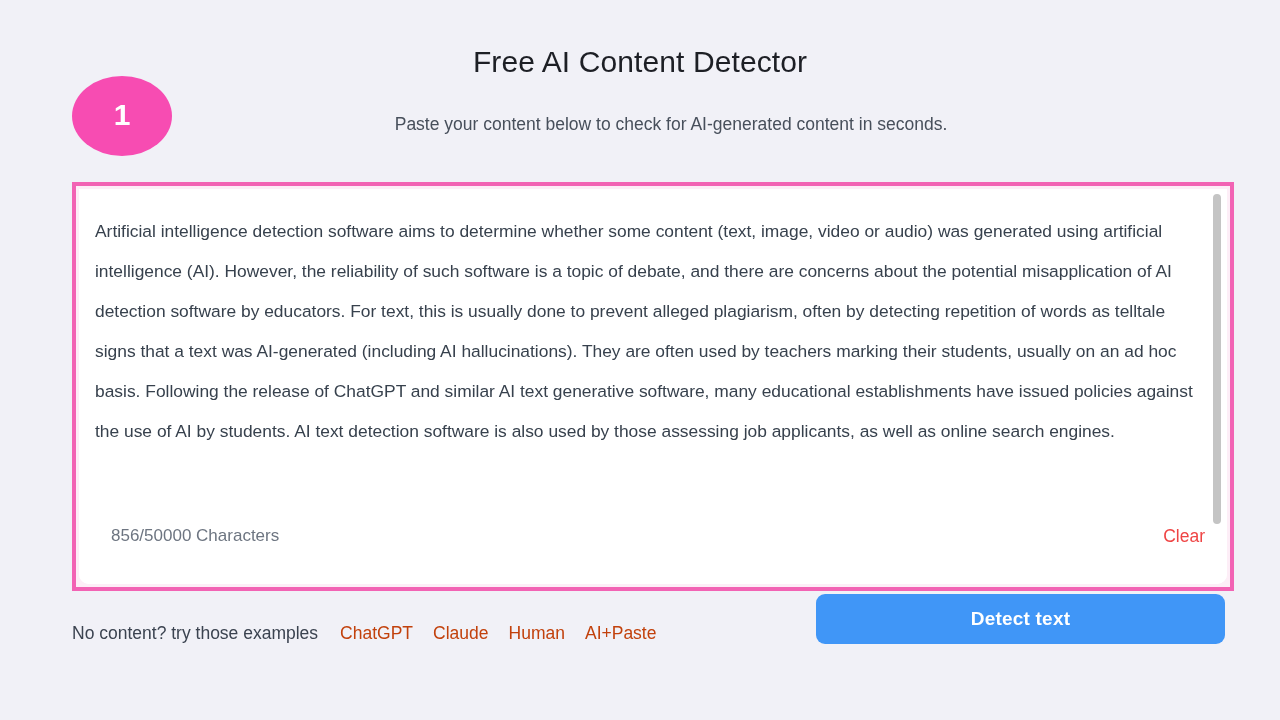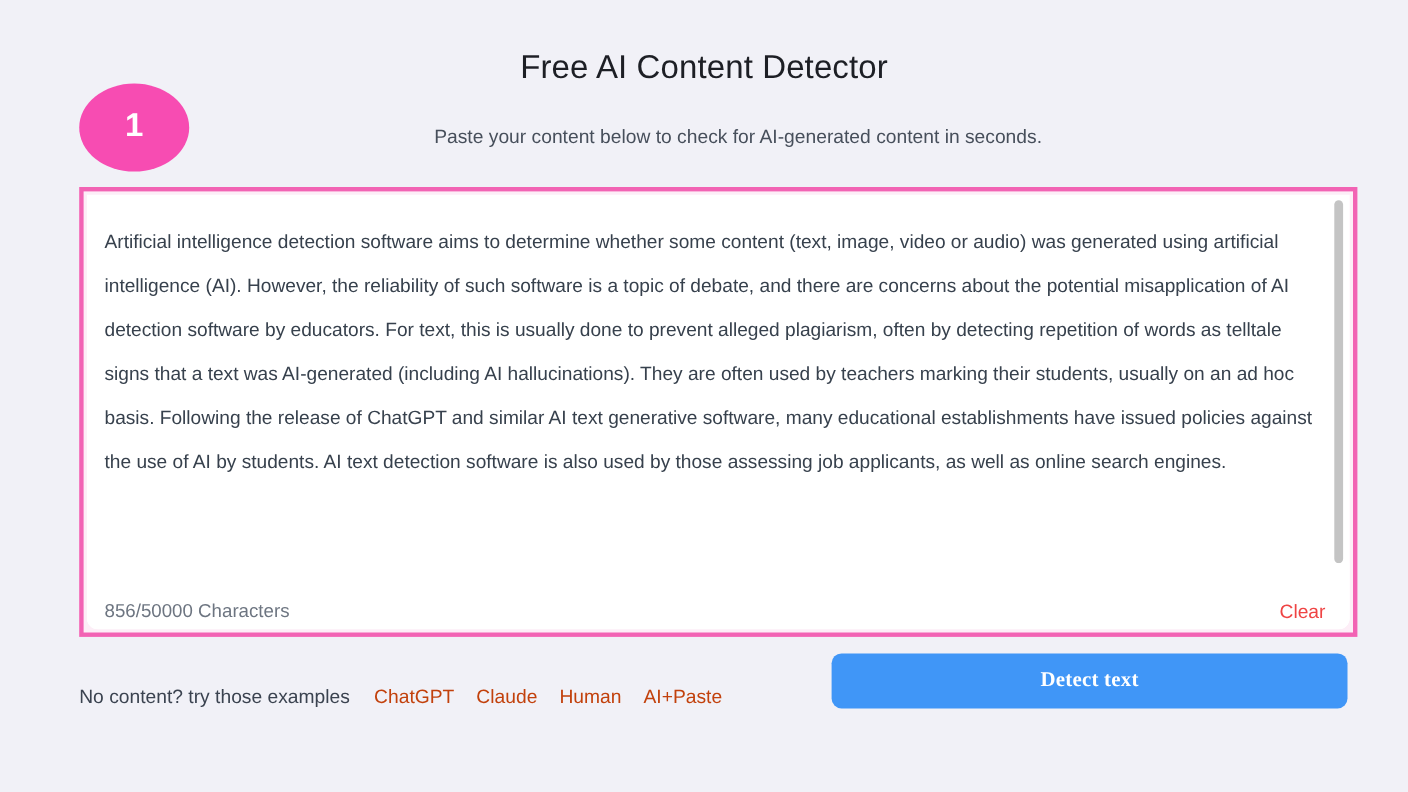--- a/index.html
+++ b/index.html
@@ -69,21 +69,21 @@
     font-size: 30px;
     font-weight: 700;
     line-height: 1;
     padding-bottom: 2px;
   }
 
   
   .editor-frame {
     position: absolute;
     left: 72px;
-    top: 170px;
+    top: 182px;
     width: 1162px;
     height: 409px;
     border: 4px solid #f263b4;
     background: #fdeef7;
     padding: 3px;
   }
   .editor-panel {
     position: relative;
     width: 100%;
     height: 100%;
@@ -130,23 +130,23 @@
     border-radius: 4px;
   }
 
   .editor-footer {
     position: absolute;
     left: 0;
     bottom: 0;
     width: 100%;
     height: 60px;
     display: flex;
-    align-items: flex-end;
+    align-items: flex-start;
     justify-content: space-between;
-    padding: 0 22px 4px 16px;
+    padding: 0 22px 4px 32px;
     background: #ffffff;
   }
   .char-count {
     font-size: 17px;
     color: #6d7581;
     line-height: 24px;
   }
   .clear-link {
     font-size: 17.5px;
     color: #ef4444;
@@ -183,27 +183,27 @@
     cursor: pointer;
     margin-right: 20px;
     white-space: nowrap;
   }
   .example-link:last-child { margin-right: 0; }
 
   .detect-button {
     position: absolute;
     right: 9px;
     top: 0;
-    width: 469px;
+    width: 409px;
     height: 50px;
     border: none;
     border-radius: 9px;
     background: #4096f7;
     color: #ffffff;
-    font-family: Liberation Serif, serif;
+    font-family: Liberation Sans, sans-serif;
     font-size: 19px;
     font-weight: 700;
     letter-spacing: 0.2px;
     cursor: pointer;
   }
 </style>
 </head>
 <body>
 
 <div class="header">

